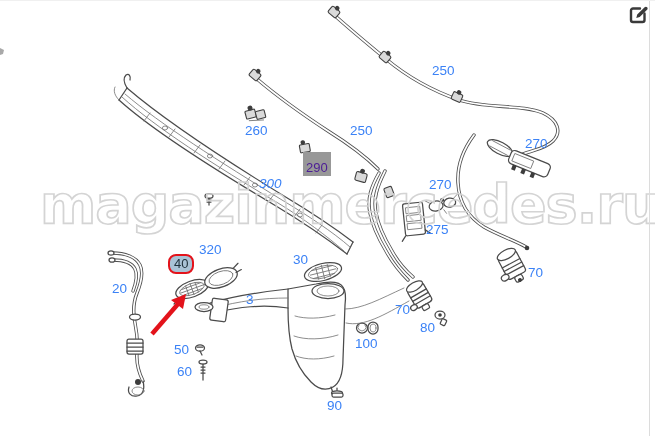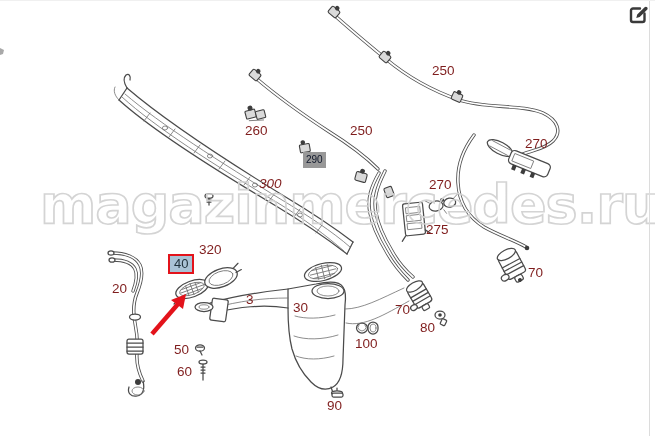--- a/index.html
+++ b/index.html
@@ -9,23 +9,23 @@
   .right-edge{position:absolute;top:0;left:649px;width:1px;height:436px;background:#dcdcdc;}
   
   .art{fill:none;stroke:#4b4b4b;stroke-width:1.25;stroke-linecap:round;stroke-linejoin:round;}
   .art-thin{fill:none;stroke:#707070;stroke-width:.8;stroke-linecap:round;}
   .tube-o{fill:none;stroke:#4f4f4f;stroke-width:3.4;stroke-linecap:round;}
   .tube-i{fill:none;stroke:#ffffff;stroke-width:1.7;stroke-linecap:round;}
   .part-fill{fill:#ffffff;stroke:#4b4b4b;stroke-width:1.25;stroke-linejoin:round;}
   .dark{fill:#3d3d3d;stroke:none;}
   .clip-body{fill:#dadada;stroke:#3f3f3f;stroke-width:1.1;}
   
-  .part-label{position:absolute;font-size:13.5px;color:#7f1d1d;white-space:nowrap;cursor:pointer;line-height:14px;}
+  .part-label{position:absolute;font-size:13.5px;color:#3b82f6;white-space:nowrap;cursor:pointer;line-height:14px;}
   .part-label.red-box{background:#a9c3d6;border:2px solid #e3131b;padding:1px 4px 2px;font-size:13px;color:#21333d;line-height:13px;}
-  .part-label.gray-box{background:#989898;color:#0f172a;padding:1px 3px 2px;font-size:10px;line-height:13px;}
+  .part-label.gray-box{background:#989898;color:#4c1d95;padding:9px 3px 2px;font-size:13px;line-height:13px;}
   
   .wm-text{fill:none;stroke:#d2d2d2;stroke-width:1.7;opacity:.95;
            font-family:"DejaVu Sans","Liberation Sans",sans-serif;font-weight:bold;
            font-size:54px;letter-spacing:-1px;}
   
   .edit-btn{position:absolute;top:3px;right:4px;width:24px;height:24px;border:none;background:none;padding:0;cursor:pointer;}
 </style>
 </head>
 <body>
 
@@ -246,23 +246,23 @@
       <div class="part-label" style="left: 432px; top: 63px;">250</div>
       <div class="part-label" style="left: 350px; top: 123px;">250</div>
       <div class="part-label" style="left: 245px; top: 123px;">260</div>
       <div class="part-label gray-box" style="left: 303px; top: 151px;">290</div>
       <div class="part-label" style="left: 259px; top: 176px; font-style: italic;">300</div>
       <div class="part-label" style="left: 199px; top: 201px; margin-top: 41px;">320</div>
       <div class="part-label" style="left: 525px; top: 136px;">270</div>
       <div class="part-label" style="left: 429px; top: 177px;">270</div>
       <div class="part-label" style="left: 426px; top: 222px;">275</div>
       <div class="part-label" style="left: 112px; top: 281px;">20</div>
-      <div class="part-label" style="left: 293px; top: 252px; margin-top: 48px;">30</div>
+      <div class="part-label" style="left: 293px; top: 252px;">30</div>
       <div class="part-label" style="left: 246px; top: 292px;">3</div>
-      <div class="part-label red-box" style="left: 168px; top: 253px;">40</div>
+      <div class="part-label red-box" style="left: 168px; top: 253px; border-radius: 8px;">40</div>
       <div class="part-label" style="left: 174px; top: 342px;">50</div>
       <div class="part-label" style="left: 177px; top: 364px;">60</div>
       <div class="part-label" style="left: 395px; top: 302px;">70</div>
       <div class="part-label" style="left: 420px; top: 320px;">80</div>
       <div class="part-label" style="left: 355px; top: 336px;">100</div>
       <div class="part-label" style="left: 327px; top: 398px;">90</div>
       <div class="part-label" style="left: 528px; top: 265px;">70</div>
     </div>
 
   <div class="right-edge"></div>

